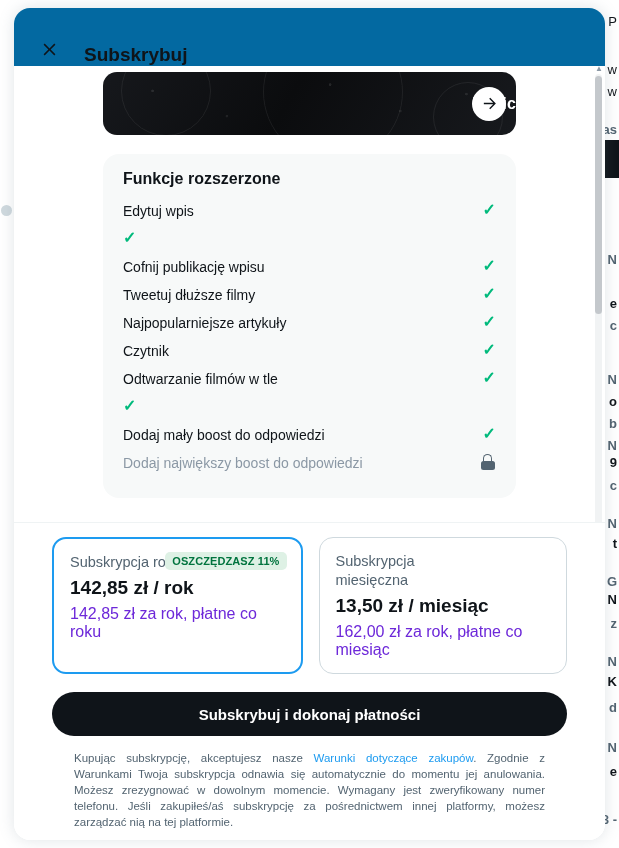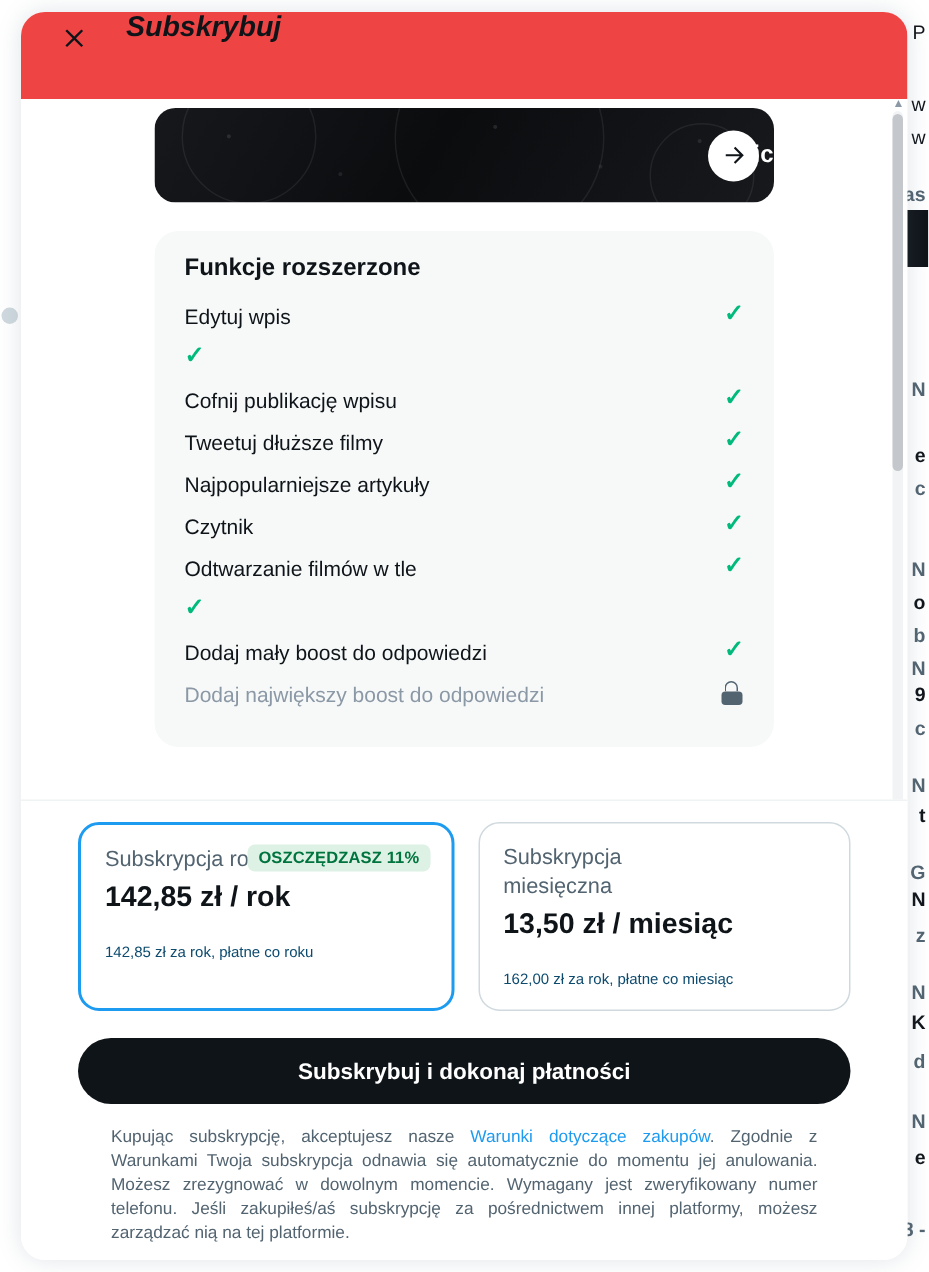--- a/index.html
+++ b/index.html
@@ -67,24 +67,23 @@
     display: flex;
     flex-direction: column;
   }
 
   
   .modal-header {
     position: relative;
     height: 58px;
     flex: 0 0 58px;
     display: flex;
-    align-items: flex-start;
+    align-items: flex-end;
     padding: 0 18px;
-    background: #ef4444;
-    font-style: italic;
+    background: #0369a1;
   }
   .close-btn {
     width: 34px; height: 34px;
     border-radius: 50%;
     display: flex; align-items: center; justify-content: center;
     cursor: pointer;
     color: #0f1419;
   }
   .modal-title {
     margin-left: 18px;
@@ -272,23 +271,23 @@
     line-height: 19px;
     max-width: 150px;
   }
   .price-card .price {
     font-size: 19px;
     font-weight: bold;
     color: #0f1419;
     margin-top: 5px;
   }
   .price-card .sub {
-    font-size: 10px;
-    color: #0c4a6e;
-    margin-top: 20px;
+    font-size: 16px;
+    color: #6d28d9;
+    margin-top: 6px;
   }
   .save-badge {
     position: absolute;
     top: 13px; right: 14px;
     background: #def1e5;
     color: #00743e;
     font-size: 11px;
     font-weight: bold;
     border-radius: 5px;
     padding: 3px 7px;

